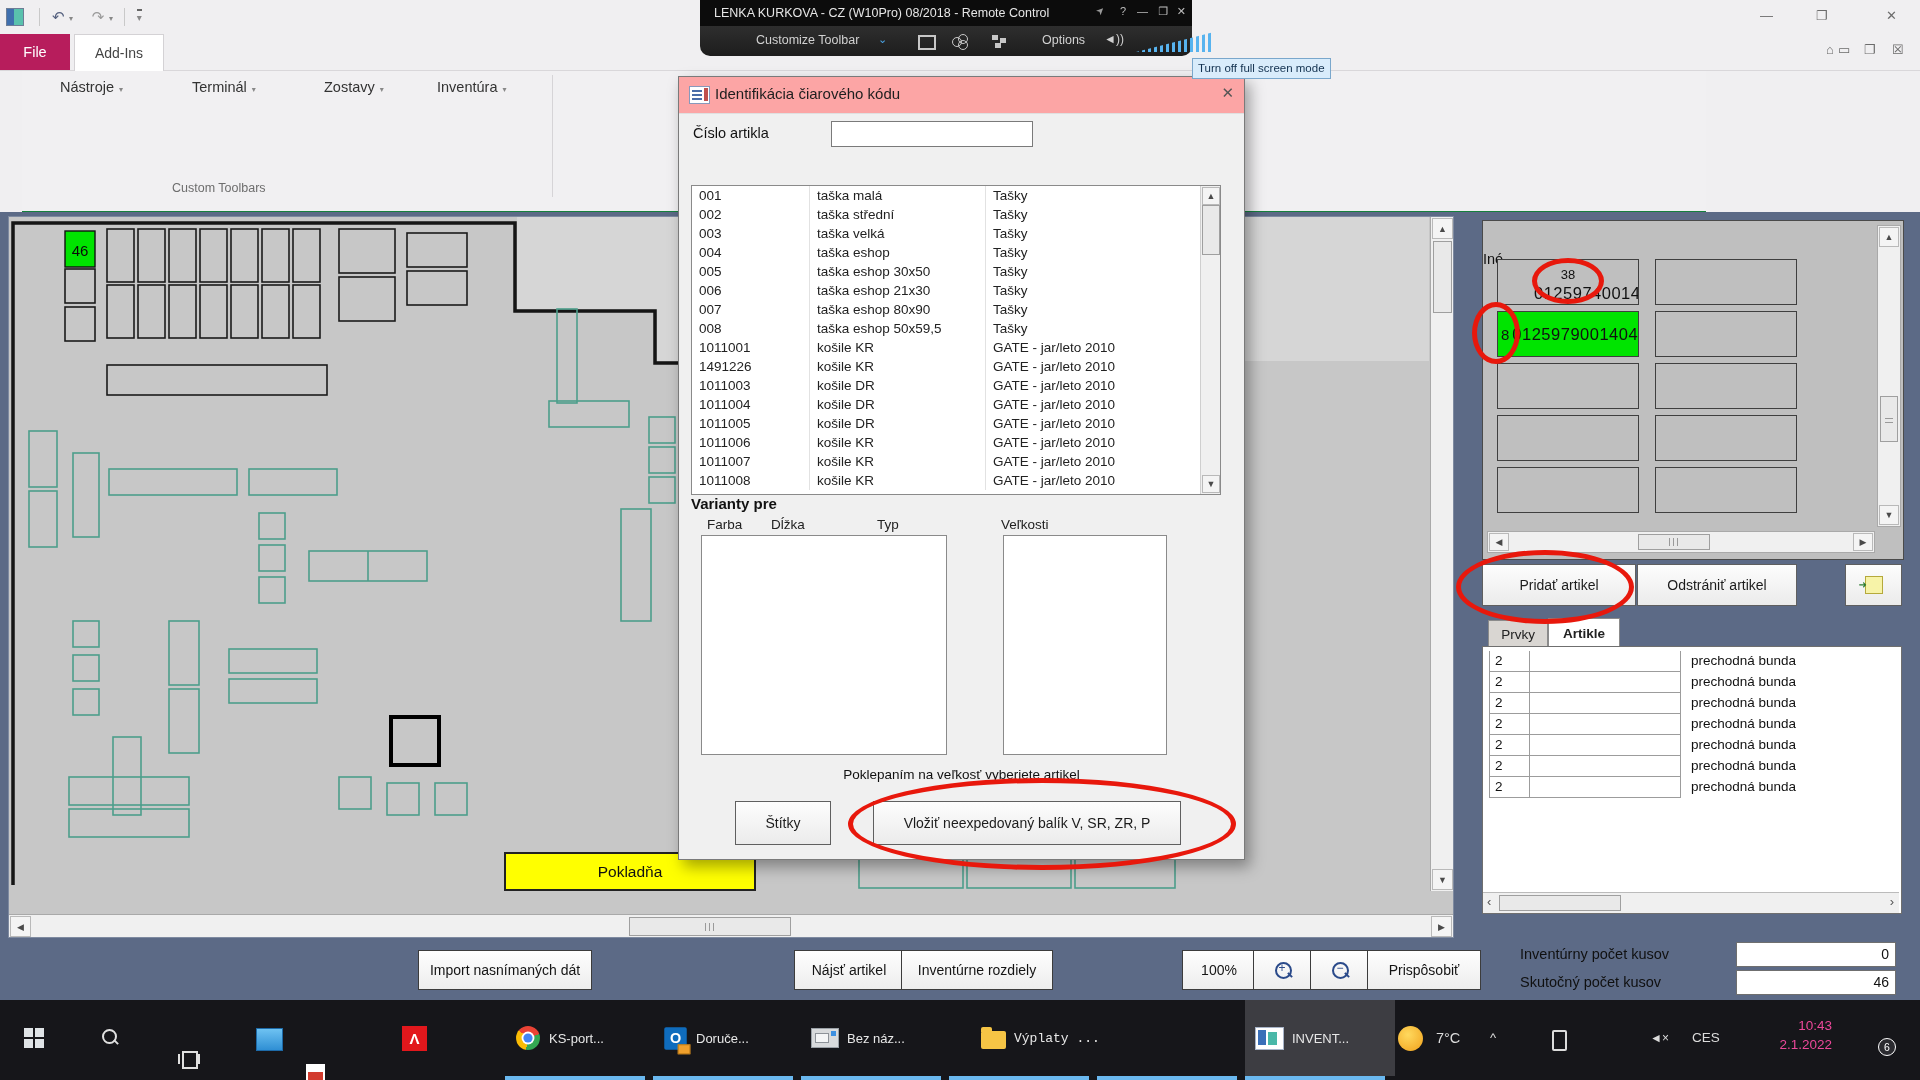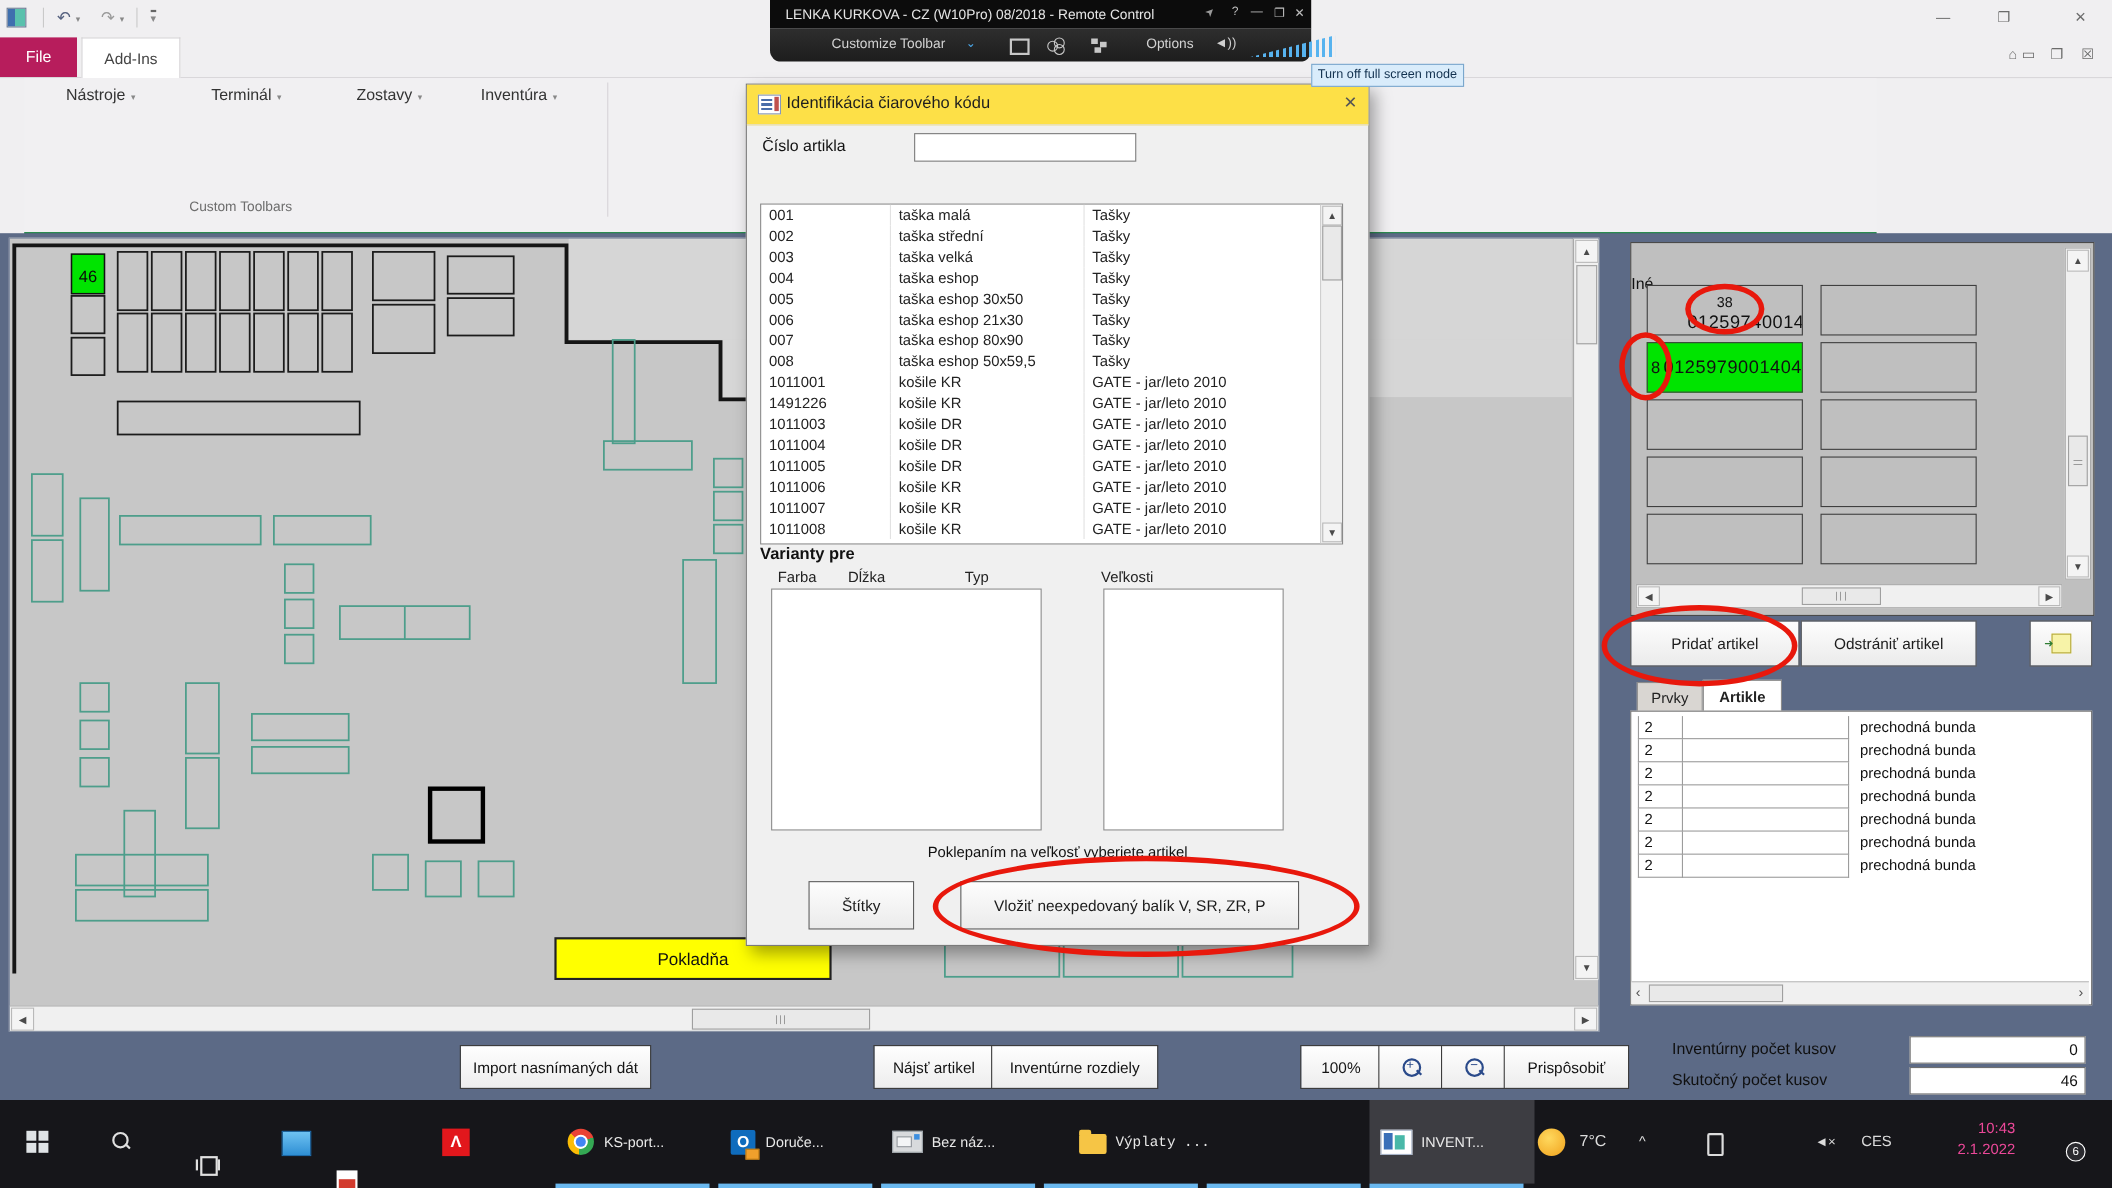--- a/index.html
+++ b/index.html
@@ -31,21 +31,21 @@
   #map-wrap{left:8px;top:216px;width:1444px;height:720px;background:#c7c7c7;border:1px solid #7e8aa0;}
   #map-vsb{position:absolute;right:0;top:0;width:22px;height:674px;background:#f0f0f0;border-left:1px solid #a9a9a9;}
   #map-hsb{position:absolute;left:0;bottom:0;width:1444px;height:22px;background:#f0f0f0;border-top:1px solid #a9a9a9;}
   .sb-btn{position:absolute;display:flex;align-items:center;justify-content:center;font-size:9px;color:#4a4a4a;background:#f4f4f4;border:1px solid #b9b9b9;}
   .sb-thumb{position:absolute;background:#e9e9e9;border:1px solid #9f9f9f;}
   .grip{background-image:repeating-linear-gradient(90deg,#9a9a9a 0 1px,transparent 1px 4px);background-size:10px 8px;background-repeat:no-repeat;background-position:center;}
   .gripv{background-image:repeating-linear-gradient(0deg,#9a9a9a 0 1px,transparent 1px 4px);background-size:8px 8px;background-repeat:no-repeat;background-position:center;}
 
   
   #dialog{left:678px;top:76px;width:565px;height:782px;background:#f0f0f0;border:1px solid #7a7a7a;box-shadow:5px 7px 14px rgba(0,0,0,.35);}
-  #dlg-title{position:absolute;left:0;top:0;width:100%;height:36px;background:#fde047;border-bottom:1px solid #e0e0e0;}
+  #dlg-title{position:absolute;left:0;top:0;width:100%;height:36px;background:#fca5a5;border-bottom:1px solid #e0e0e0;}
   #dlg-title-text{position:absolute;left:36px;top:8px;font-size:15px;color:#1e1e1e;}
   #dlg-icon{position:absolute;left:10px;top:9px;width:19px;height:16px;border:1px solid #8899bb;background:
      linear-gradient(#fff,#fff) 0 0/19px 16px no-repeat,
      #fff;}
   #dlg-icon:before{content:"";position:absolute;left:2px;top:3px;width:10px;height:10px;
      background:repeating-linear-gradient(#4a6da8 0 2px,transparent 2px 4px);}
   #dlg-icon:after{content:"";position:absolute;right:1px;top:1px;width:4px;height:13px;background:#c0504d;}
   #dlg-close{position:absolute;right:10px;top:7px;font-size:15px;color:#555;}
   .listbox{position:absolute;background:#fff;border:1px solid #8a8a8a;}
   .lb-row{display:flex;height:19px;line-height:19px;font-size:13.5px;color:#222;}

